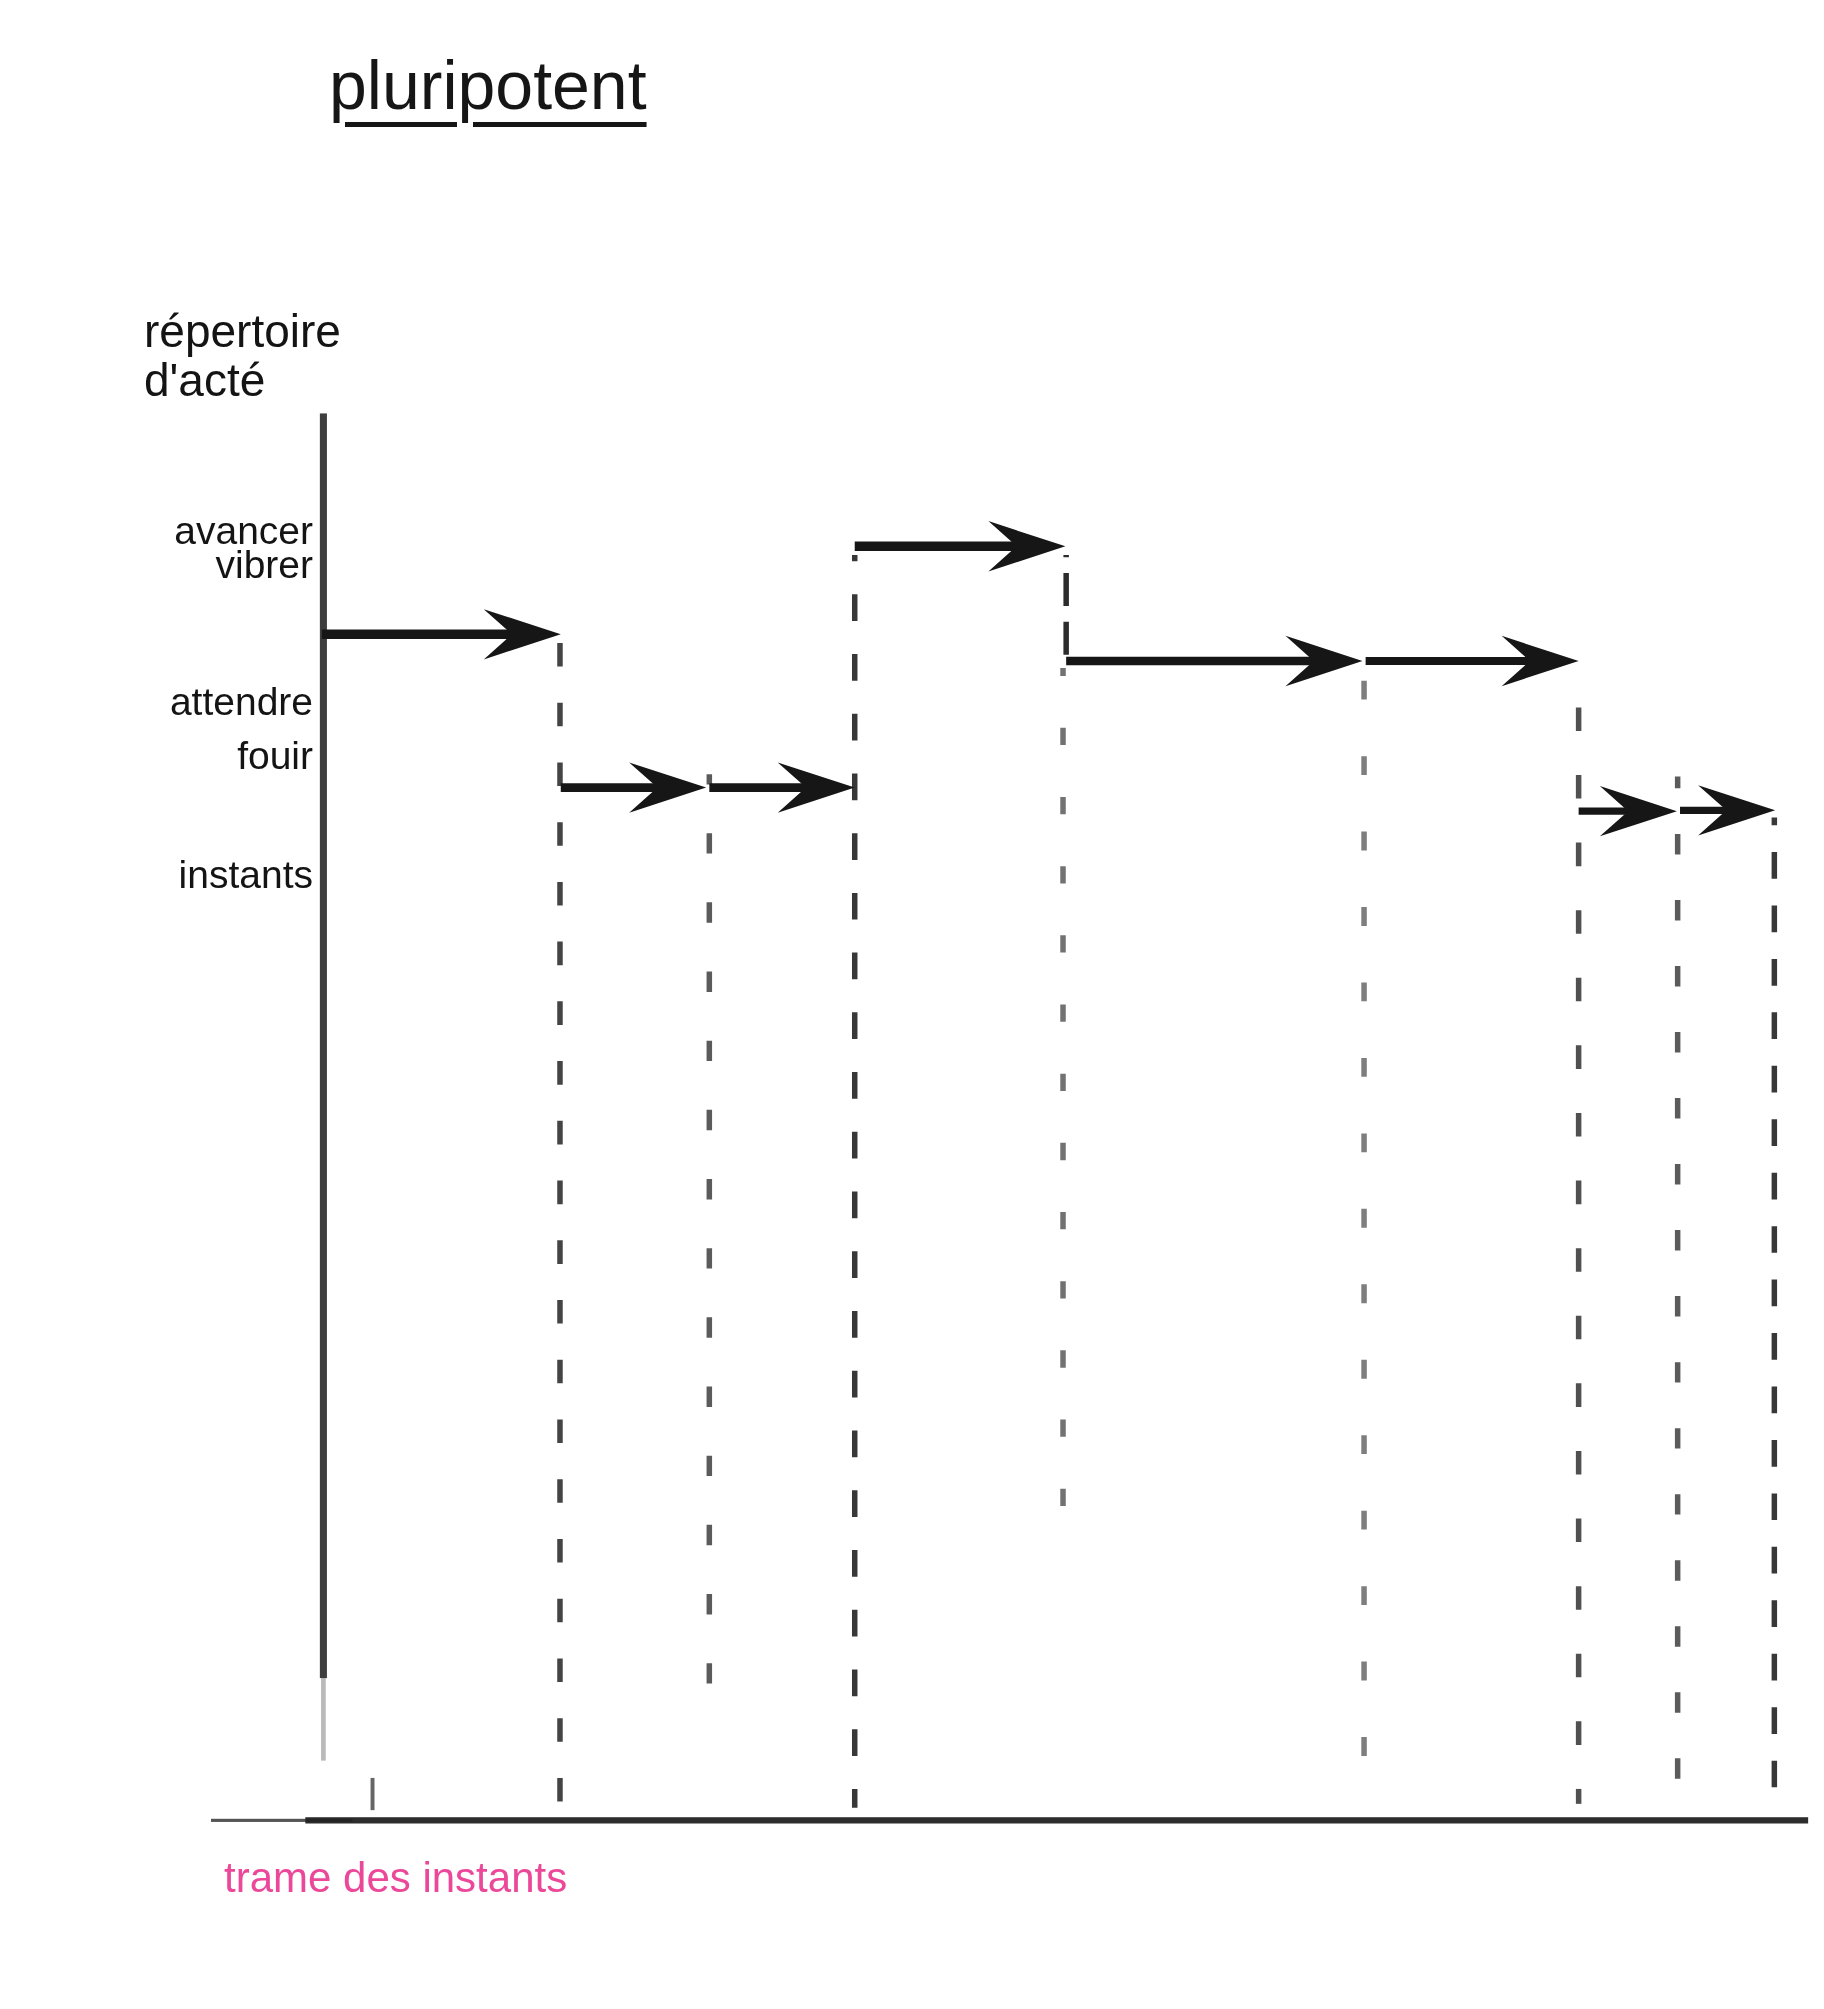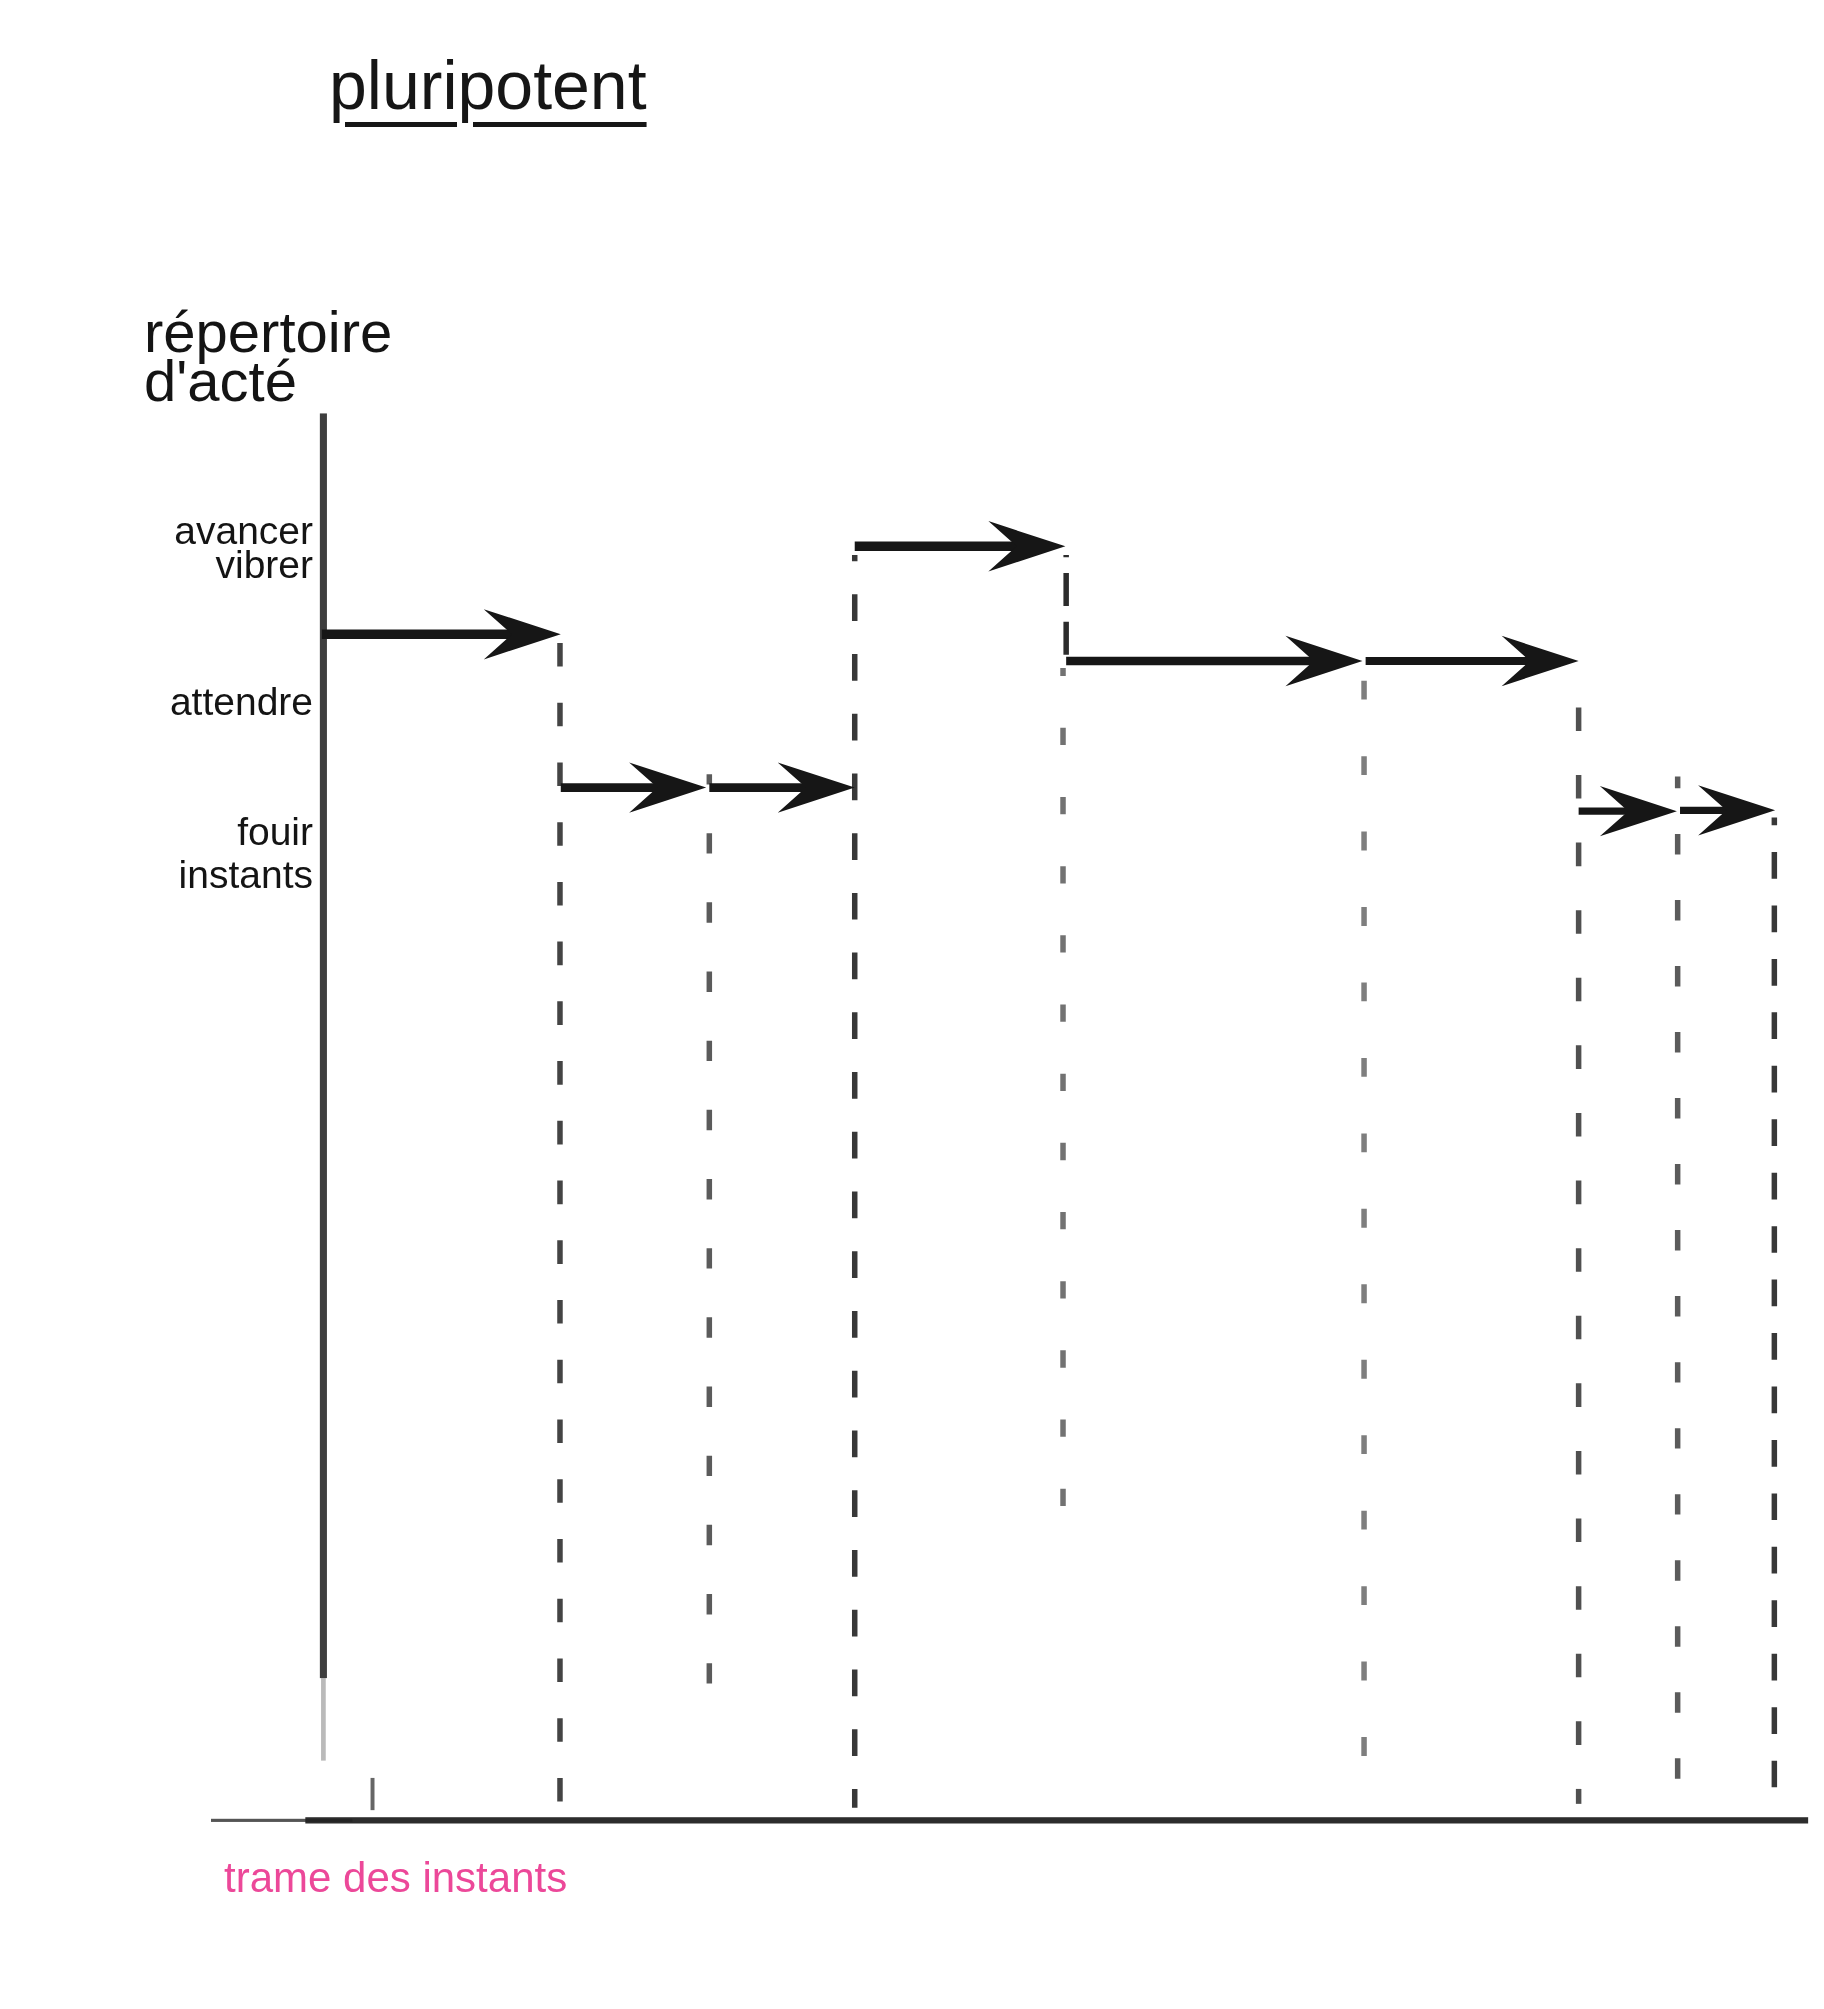--- a/index.html
+++ b/index.html
@@ -6,21 +6,21 @@
   body{
     width:1825px;height:2009px;position:relative;background:#ffffff;
     font-family:"Liberation Sans", sans-serif;color:#111;overflow:hidden;
   }
   .title-block{position:absolute;left:329px;top:39px;width:1478px;}
   .title-line{
     font-size:68px;line-height:93px;white-space:pre;color:#161616;
     text-decoration:underline;text-decoration-thickness:4.7px;text-underline-offset:12.6px;
     display:inline-block;
   }
-  .ylabel-block{position:absolute;left:144px;top:307px;font-size:58px;line-height:49px;color:#141414;}
+  .ylabel-block{position:absolute;left:144px;top:307px;font-size:46px;line-height:49px;color:#141414;}
   .tick-label{
     position:absolute;right:0;transform:translateY(-50%);
     font-size:39px;color:#141414;white-space:nowrap;text-align:center;
   }
   #tick-labels{position:absolute;left:0;top:0;width:313px;height:2009px;}
   .xlabel{position:absolute;left:224px;top:1854px;font-size:42px;color:#ec4899;}
   #chart-svg{position:absolute;left:0;top:0;}
 </style>
 </head>
 <body>
@@ -31,21 +31,21 @@
 
 <div class="ylabel-block">
   <div>répertoire</div>
   <div>d'acté</div>
 </div>
 
 <div id="tick-labels">
     <div class="tick-label" style="top: 531px;">avancer</div>
     <div class="tick-label" style="top: 565px;">vibrer</div>
     <div class="tick-label" style="top: 702px;">attendre</div>
-    <div class="tick-label" style="top: 832px; margin-left: 43px;">fouir</div>
+    <div class="tick-label" style="top: 756px; margin-left: 43px;">fouir</div>
     <div class="tick-label" style="top: 875px;">instants</div>
   </div>
 
 <svg id="chart-svg" width="1825" height="2009" viewBox="0 0 2321 2556">
     <rect x="406.5" y="526" width="9" height="1609" fill="#2e2e2e" opacity="0.92"></rect>
     <rect x="408" y="2135" width="6" height="105" fill="#4a4a4a" opacity="0.38"></rect>
     <rect x="471" y="2262" width="5" height="41" fill="#333" opacity="0.75"></rect>
     <rect x="268" y="2314" width="180" height="4" fill="#2a2a2a" opacity="0.8"></rect>
     <rect x="388" y="2312" width="1912" height="8" fill="#222" opacity="0.95"></rect>
     <line x1="712" y1="818" x2="712" y2="2295" stroke="#161616" stroke-width="7" stroke-dasharray="30 46" stroke-dashoffset="0" opacity="0.8"></line>

